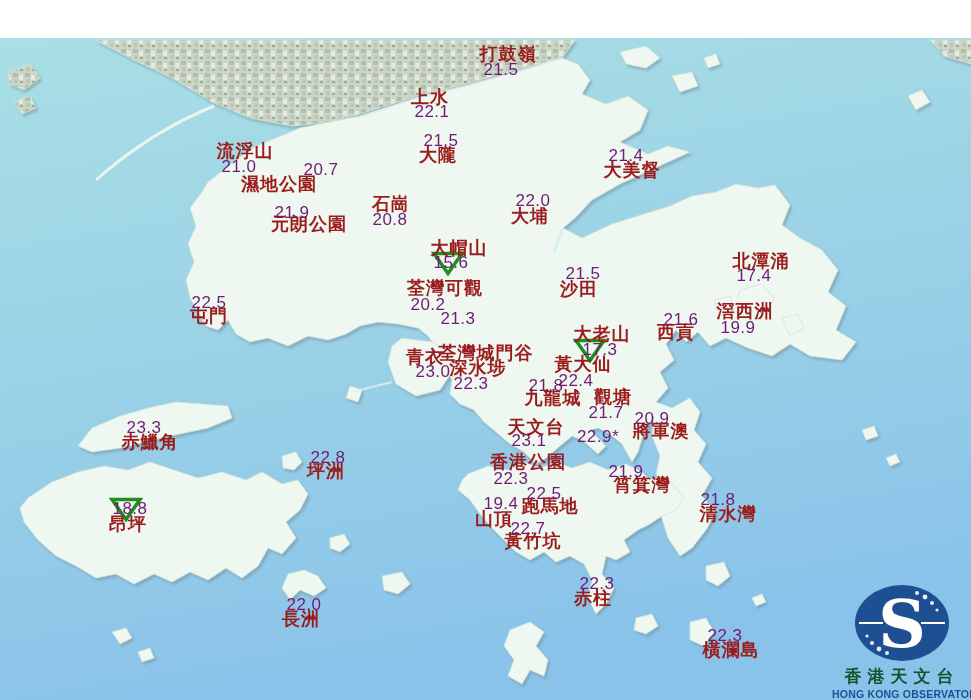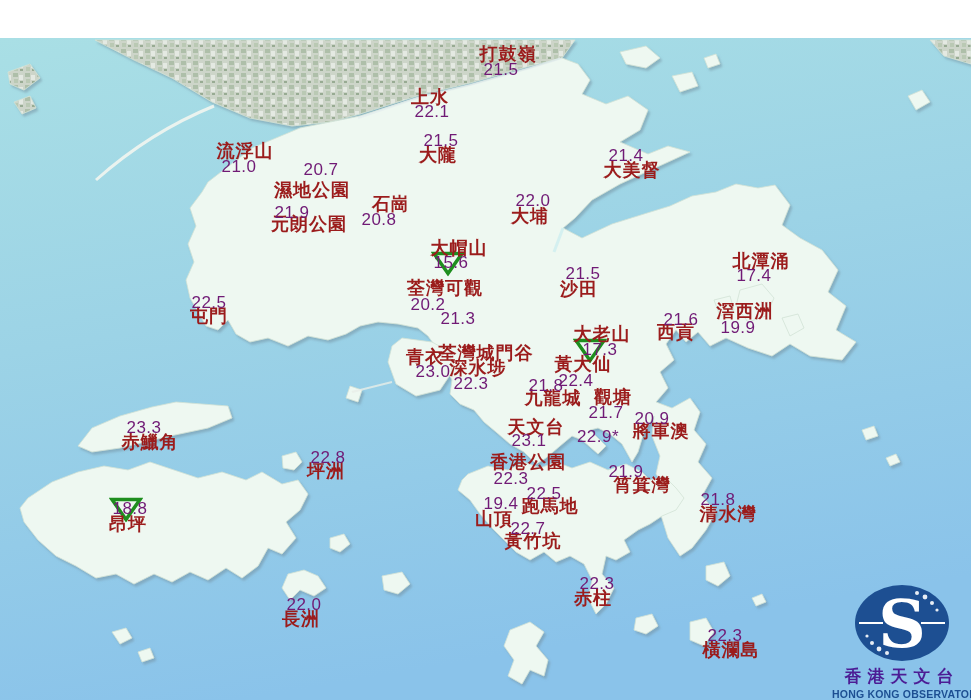--- a/index.html
+++ b/index.html
@@ -12,21 +12,21 @@
   #stations{position:absolute;left:0;top:0;width:971px;height:540px;z-index:10;pointer-events:none;}
   .st-name{position:absolute;transform:translate(-50%,-50%);color:#9b1c1c;
            font-family:"Liberation Serif","DejaVu Serif",serif;font-size:18px;font-weight:bold;
            letter-spacing:1px;white-space:nowrap;z-index:6;}
   .st-value{position:absolute;transform:translate(-50%,-50%);color:#701a75;
             font-family:"Liberation Sans","DejaVu Sans",sans-serif;font-size:17px;font-weight:500;
             letter-spacing:.5px;white-space:nowrap;z-index:7;}
   .marker{position:absolute;transform:translate(-50%,-50%);z-index:5;line-height:0;}
   #logo{position:absolute;left:832px;top:582px;width:140px;text-align:center;z-index:15;}
   #logo svg{display:block;margin:0 auto;}
-  .logo-cn{color:#4c1d95;font-family:"Liberation Serif","DejaVu Serif",serif;font-weight:bold;
+  .logo-cn{color:#14532d;font-family:"Liberation Serif","DejaVu Serif",serif;font-weight:bold;
            font-size:17px;letter-spacing:6px;margin-top:1px;white-space:nowrap;}
   .logo-en{color:#1d4f92;font-weight:bold;font-size:10.5px;letter-spacing:.2px;white-space:nowrap;}
 </style>
 </head>
 <body>
 
 <div id="screen">
 
   <svg id="map-svg" width="971" height="700" viewBox="0 0 971 700">
     <defs>
@@ -135,26 +135,26 @@
 
   <div id="stations">
       <div class="st-name" style="left: 508px; top: 54px;">打鼓嶺</div>
       <div class="st-value" style="left: 501px; top: 70px;">21.5</div>
       <div class="st-name" style="left: 430px; top: 97px;">上水</div>
       <div class="st-value" style="left: 432px; top: 112px;">22.1</div>
       <div class="st-name" style="left: 438px; top: 155px;">大隴</div>
       <div class="st-value" style="left: 441px; top: 141px;">21.5</div>
       <div class="st-name" style="left: 245px; top: 151px;">流浮山</div>
       <div class="st-value" style="left: 239px; top: 167px;">21.0</div>
-      <div class="st-name" style="left: 312px; top: 184px; margin-top: 6px;">濕地公園</div>
+      <div class="st-name" style="left: 279px; top: 184px;">濕地公園</div>
       <div class="st-value" style="left: 277px; top: 170px; margin-left: 44px;">20.7</div>
       <div class="st-name" style="left: 309px; top: 224px;">元朗公園</div>
       <div class="st-value" style="left: 292px; top: 213px;">21.9</div>
       <div class="st-name" style="left: 391px; top: 204px;">石崗</div>
-      <div class="st-value" style="left: 379px; top: 220px; text-align: right;">20.8</div>
+      <div class="st-value" style="left: 390px; top: 220px; text-align: right;">20.8</div>
       <div class="st-name" style="left: 530px; top: 216px;">大埔</div>
       <div class="st-value" style="left: 533px; top: 201px;">22.0</div>
       <div class="st-name" style="left: 632px; top: 170px;">大美督</div>
       <div class="st-value" style="left: 626px; top: 156px;">21.4</div>
       <div class="marker" style="left: 448px; top: 263px;"><svg width="34" height="27" viewBox="0 0 34 27">
           <polygon points="3,4 31,4 17,24" fill="none" stroke="#1e8e1e" stroke-width="3.5"></polygon>
         </svg></div>
       <div class="st-name" style="left: 459px; top: 248px;">大帽山</div>
       <div class="st-value" style="left: 451px; top: 263px;">15.6</div>
       <div class="st-name" style="left: 445px; top: 288px;">荃灣可觀</div>

